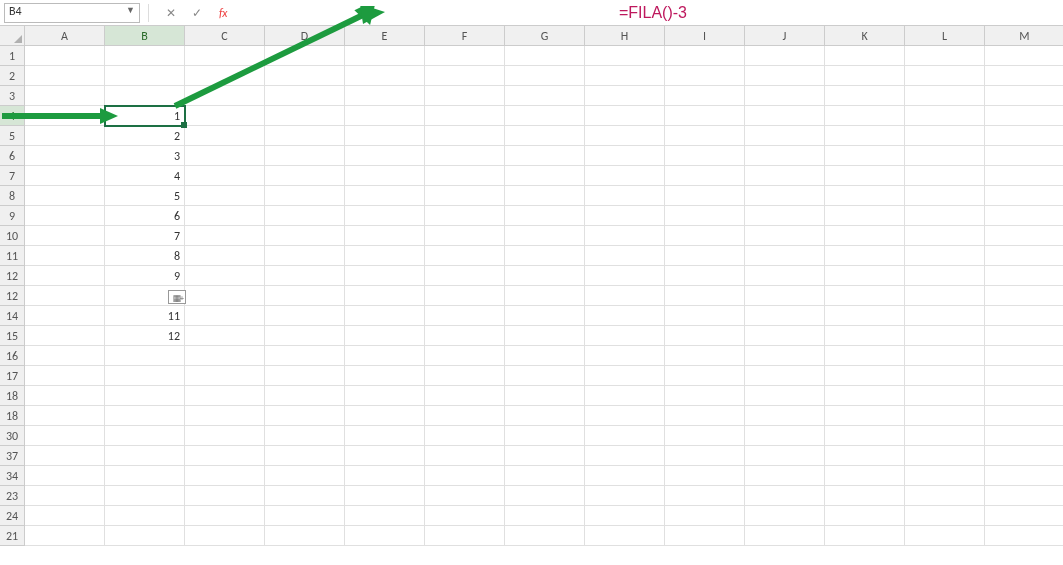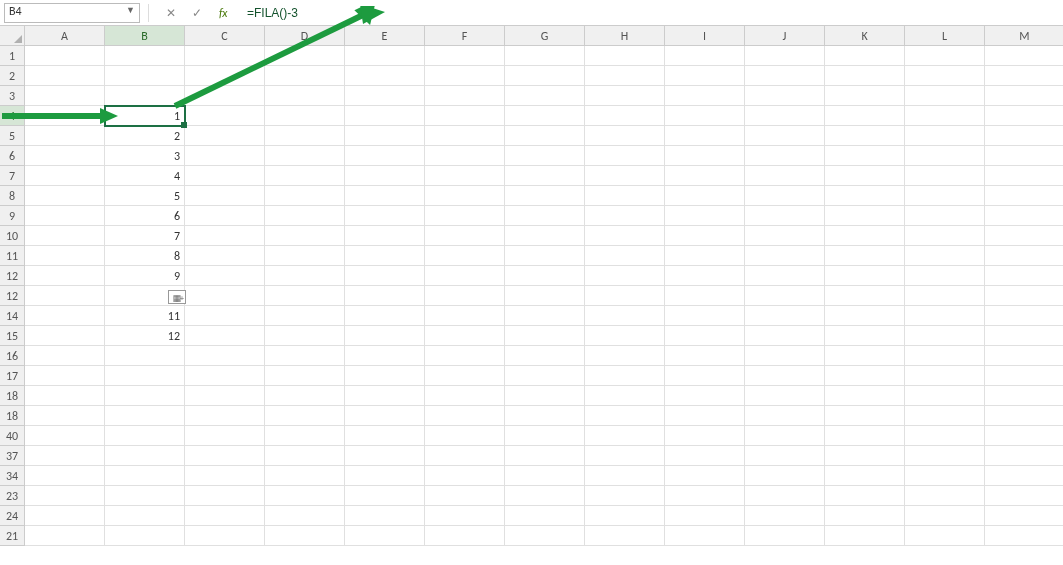--- a/index.html
+++ b/index.html
@@ -54,31 +54,32 @@
     width: 16px;
     height: 16px;
     display: flex;
     align-items: center;
     justify-content: center;
     font-size: 12px;
   }
   .fx-label {
     font-style: italic;
     font-size: 12px;
-    color: #4d7c0f;
+    color: #ef4444;
     letter-spacing: -0.5px;
   }
   .formula-input {
     flex: 1;
     height: 20px;
     border: none;
     outline: none;
-    font-size: 12px;
+    font-size: 16px;
     padding-left: 6px;
-    color: #14532d;
+    color: #be185d;
+    text-align: center;
   }
   .sheet-area {
     position: relative;
   }
   .select-all-box {
     position: absolute;
     left: 0;
     top: 0;
     width: 25px;
     height: 20px;
@@ -250,21 +251,21 @@
       <div class="row-header">10</div>
       <div class="row-header">11</div>
       <div class="row-header">12</div>
       <div class="row-header">12</div>
       <div class="row-header">14</div>
       <div class="row-header">15</div>
       <div class="row-header">16</div>
       <div class="row-header">17</div>
       <div class="row-header">18</div>
       <div class="row-header">18</div>
-      <div class="row-header">40</div>
+      <div class="row-header">30</div>
       <div class="row-header">37</div>
       <div class="row-header">34</div>
       <div class="row-header">23</div>
       <div class="row-header">24</div>
       <div class="row-header">21</div>
     </div>
   <div class="grid" id="grid">
       <div class="row">
         <div class="cell"></div>
         <div class="cell"></div>

